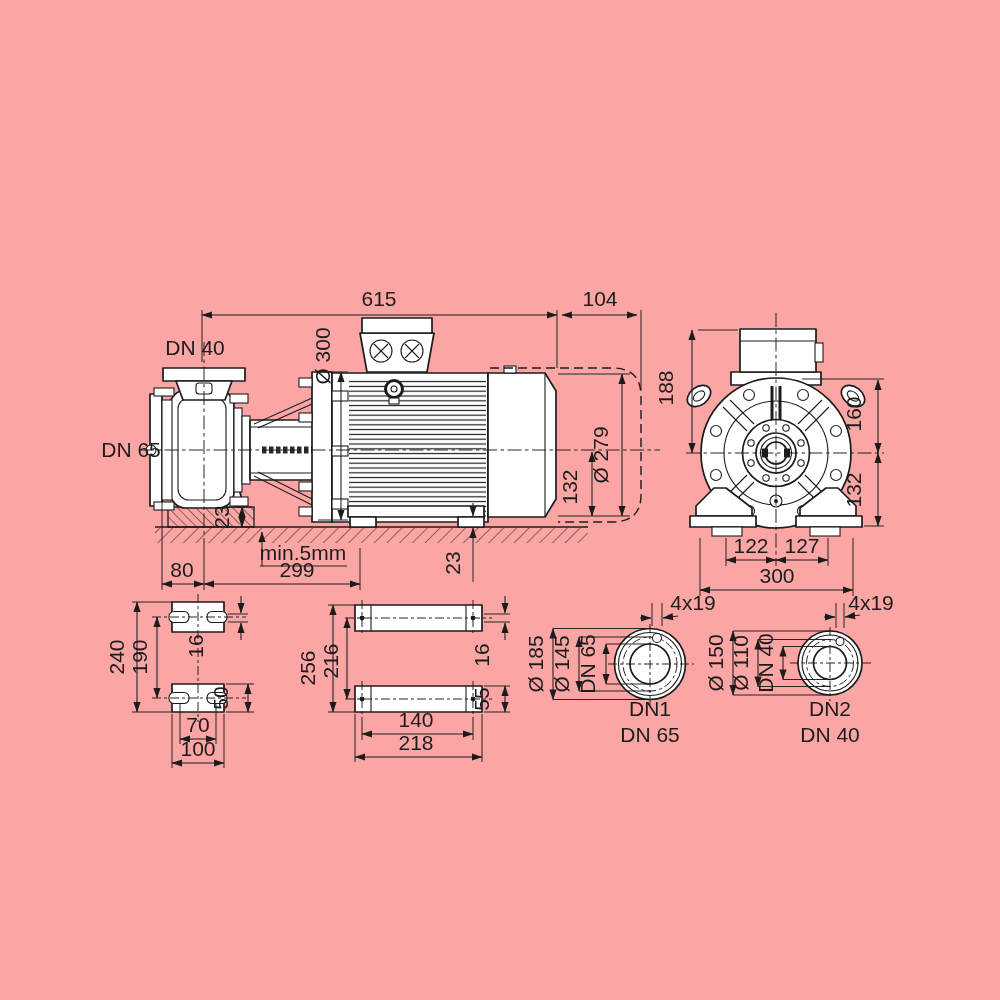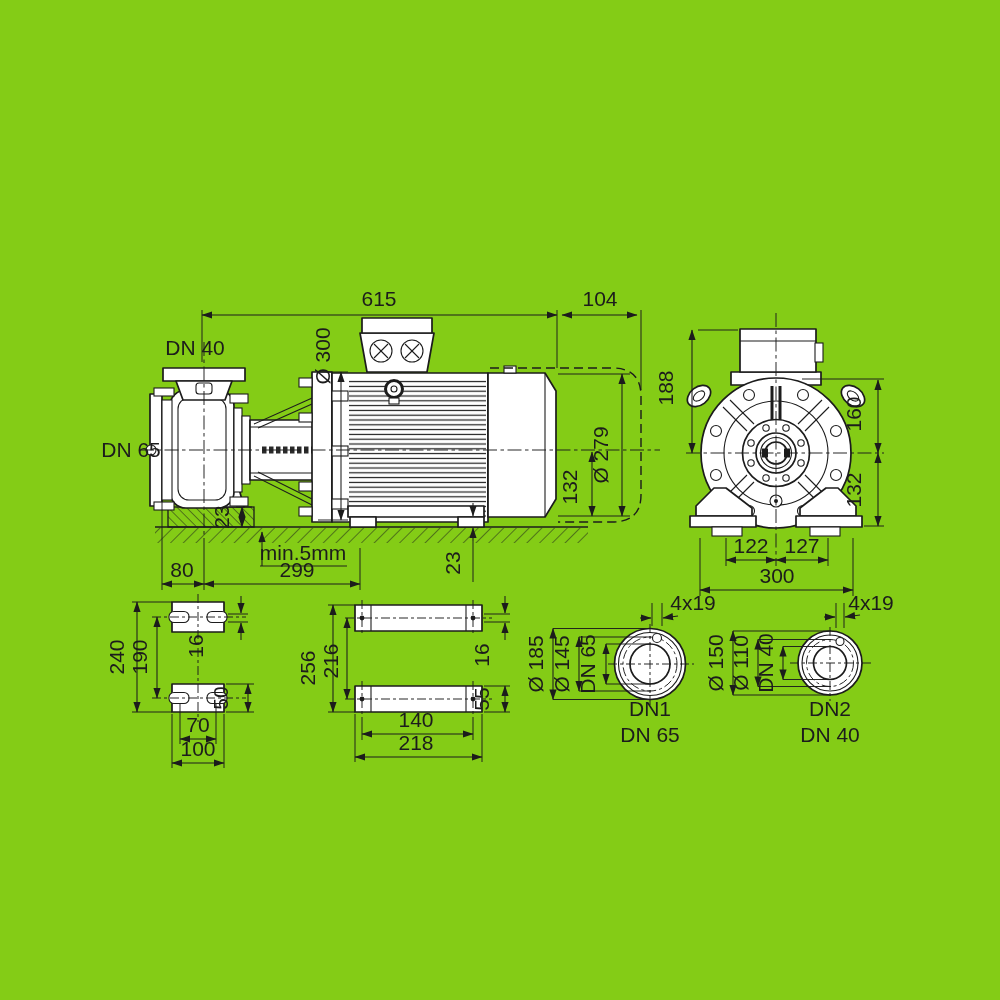--- a/index.html
+++ b/index.html
@@ -1,16 +1,16 @@
 <!DOCTYPE html>
 <html><head>
 <meta charset="utf-8">
 <style>
   html,body{margin:0;padding:0;background:#ffffff;}
-  .page{width:1000px;height:1000px;background:#84cc16;position:relative;}
+  .page{width:1000px;height:1000px;background:#fca5a5;position:relative;}
   svg text{font-family:"Liberation Sans","DejaVu Sans",sans-serif;font-size:21px;fill:#1c1c1c;}
   .t{text-anchor:middle;}
   .ln{stroke:#1c1c1c;fill:none;stroke-width:1.7;stroke-linejoin:round;}
   .lt{stroke:#1c1c1c;fill:none;stroke-width:1.1;}
   .w{fill:#ffffff;}
   .blk{fill:#1c1c1c;stroke:none;}
   .dim{stroke:#1c1c1c;stroke-width:1.05;fill:none;}
   .ext{stroke:#1c1c1c;stroke-width:0.95;fill:none;}
   .cl{stroke:#1c1c1c;stroke-width:0.95;fill:none;stroke-dasharray:14 3.5 3.5 3.5;}
   .cl2{stroke:#1c1c1c;stroke-width:0.95;fill:none;stroke-dasharray:9 3 3 3;}

